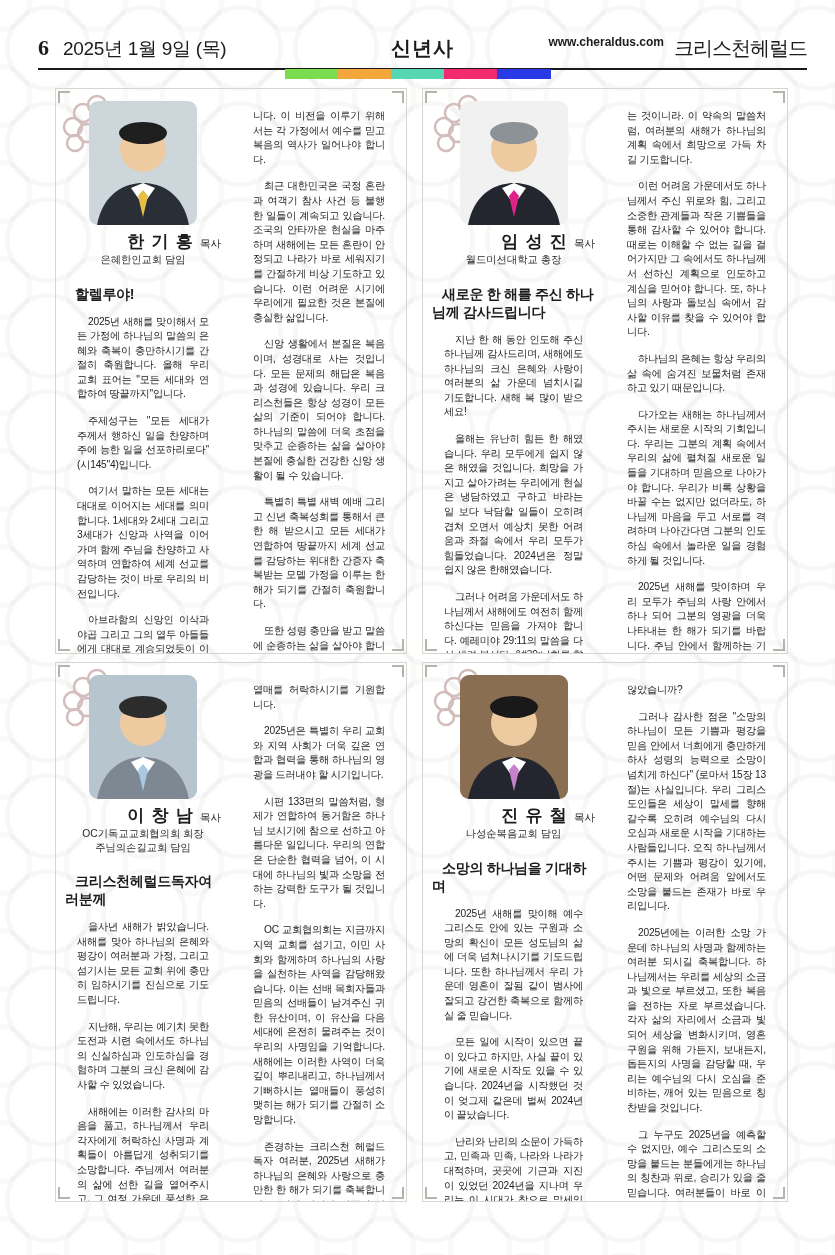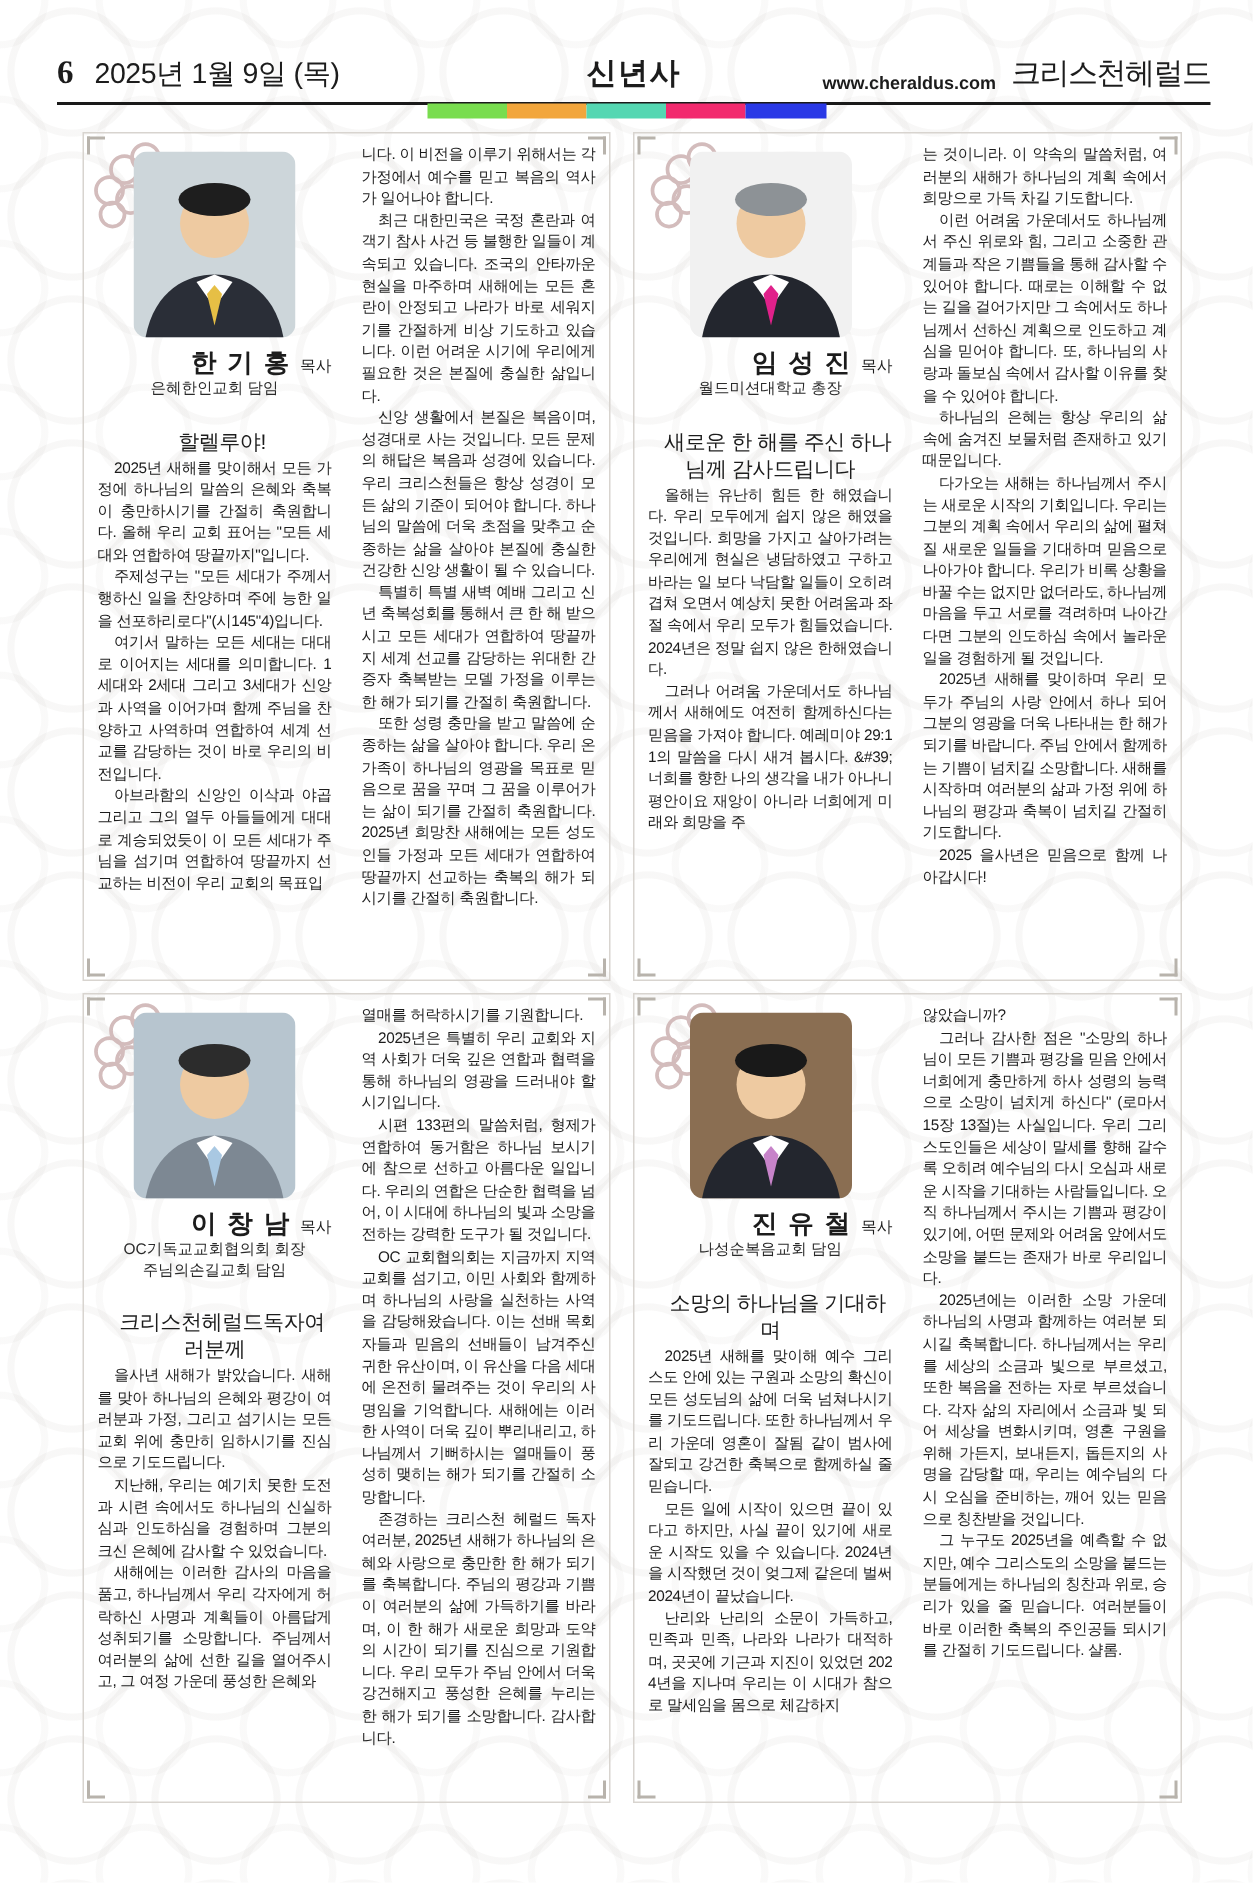--- a/index.html
+++ b/index.html
@@ -12,21 +12,21 @@
       radial-gradient(circle at 50% 50%, transparent 40%, rgba(120,110,100,0.04) 41%, rgba(120,110,100,0.04) 47%, transparent 48%);
     background-size:96px 96px,96px 96px;
     background-position:0 0,48px 48px;
   }
   
   .header{position:absolute;top:32px;left:38px;right:28px;height:32px;}
   .hdr-left{position:absolute;left:0;bottom:2px;display:flex;align-items:baseline;gap:14px;}
   .page-num{font-size:22px;font-weight:bold;font-family:"Liberation Serif","DejaVu Serif",serif;}
   .date{font-size:19px;font-weight:normal;letter-spacing:-0.3px;}
   .section-title{position:absolute;left:50%;transform:translateX(-50%);bottom:2px;font-size:20px;font-weight:900;letter-spacing:1px;}
-  .hdr-right{position:absolute;right:0;bottom:2px;display:flex;align-items:flex-end;gap:10px;}
+  .hdr-right{position:absolute;right:0;bottom:2px;display:flex;align-items:flex-start;gap:10px;}
   .website{font-size:12px;font-weight:bold;}
   .masthead{font-size:20px;font-weight:400;letter-spacing:-1px;}
   .rule{position:absolute;top:68px;left:38px;right:28px;border-top:2px solid #1a1a1a;}
   .colorbar{position:absolute;top:69px;left:50%;transform:translateX(-50%);width:266px;height:10px;display:flex;}
   .colorbar span{flex:1;}
   
   .grid{position:absolute;top:88px;left:55px;width:733px;height:1114px;
     display:grid;grid-template-columns:352px 366px;grid-template-rows:566px 540px;gap:8px 15px;}
   .block{position:relative;border:1px solid #d8d4cf;padding:4px 9px;overflow:hidden;background:transparent;}
   .corner{position:absolute;width:10px;height:10px;border:0 solid #b8b3ac;}
@@ -37,22 +37,22 @@
   .cols{display:grid;grid-template-columns:1fr 1fr;column-gap:20px;height:100%;}
   
   .photo-wrap{position:relative;width:108px;height:124px;margin:8px auto 5px;}
   .ornament{position:absolute;left:-30px;top:-10px;z-index:0;}
   .portrait{position:relative;z-index:1;width:108px;height:124px;border-radius:9px;overflow:hidden;display:block;}
   .name{text-align:right;font-size:17px;font-weight:bold;letter-spacing:1.5px;
         font-family:"Liberation Serif","DejaVu Serif",serif;margin-top:2px;}
   .name .suffix{font-size:10.5px;font-weight:normal;letter-spacing:0;font-family:"Liberation Sans",sans-serif;}
   .affil{text-align:center;font-size:10.3px;line-height:13.5px;color:#2a2a2a;}
   
-  .heading{font-size:14px;font-weight:normal;margin:18px 0 3px;text-indent:10px;line-height:18px;letter-spacing:-0.3px;text-align:center;}
-  .copy p{margin:0;font-size:10.2px;line-height:14.6px;text-align:justify;text-indent:11px;
+  .heading{font-size:14px;font-weight:bold;margin:18px 0 3px;text-indent:10px;line-height:18px;letter-spacing:-0.3px;}
+  .copy p{margin:12px;font-size:10.2px;line-height:14.6px;text-align:justify;text-indent:11px;
           letter-spacing:-0.2px;word-break:break-all;}
   .copy.cont p:first-child{text-indent:0;}
   .col2 .copy{padding-top:4px;}
 </style>
 </head>
 <body>
 
 <div class="header">
   <div class="hdr-left">
     <span class="page-num">6</span>
@@ -155,20 +155,21 @@
           </svg>
         </div>
         <div class="name">
           <span>임 성 진</span>
           <span class="suffix">목사</span>
         </div>
         <div class="affil">월드미션대학교 총장</div>
         <div class="affil"></div>
         <div class="heading">새로운 한 해를 주신 하나님께 감사드립니다</div>
         <div class="copy">
+            <p>지난 한 해 동안 인도해 주신 하나님께 감사드리며, 새해에도 하나님의 크신 은혜와 사랑이 여러분의 삶 가운데 넘치시길 기도합니다. 새해 복 많이 받으세요!</p>
             <p>올해는 유난히 힘든 한 해였습니다. 우리 모두에게 쉽지 않은 해였을 것입니다. 희망을 가지고 살아가려는 우리에게 현실은 냉담하였고 구하고 바라는 일 보다 낙담할 일들이 오히려 겹쳐 오면서 예상치 못한 어려움과 좌절 속에서 우리 모두가 힘들었습니다. 2024년은 정말 쉽지 않은 한해였습니다.</p>
             <p>그러나 어려움 가운데서도 하나님께서 새해에도 여전히 함께하신다는 믿음을 가져야 합니다. 예레미야 29:11의 말씀을 다시 새겨 봅시다. &amp;#39;너희를 향한 나의 생각을 내가 아나니 평안이요 재앙이 아니라 너희에게 미래와 희망을 주</p>
           </div>
       </div>
       <div class="col2">
         <div class="copy cont">
             <p>는 것이니라.  이 약속의 말씀처럼, 여러분의 새해가 하나님의 계획 속에서 희망으로 가득 차길 기도합니다.</p>
             <p>이런 어려움 가운데서도 하나님께서 주신 위로와 힘, 그리고 소중한 관계들과 작은 기쁨들을 통해 감사할 수 있어야 합니다. 때로는 이해할 수 없는 길을 걸어가지만 그 속에서도 하나님께서 선하신 계획으로 인도하고 계심을 믿어야 합니다. 또, 하나님의 사랑과 돌보심 속에서 감사할 이유를 찾을 수 있어야 합니다.</p>
             <p>하나님의 은혜는 항상 우리의 삶 속에 숨겨진 보물처럼 존재하고 있기 때문입니다.</p>
             <p>다가오는 새해는 하나님께서 주시는 새로운 시작의 기회입니다. 우리는 그분의 계획 속에서 우리의 삶에 펼쳐질 새로운 일들을 기대하며 믿음으로 나아가야 합니다. 우리가 비록 상황을 바꿀 수는 없지만 없더라도, 하나님께 마음을 두고 서로를 격려하며 나아간다면 그분의 인도하심 속에서 놀라운 일을 경험하게 될 것입니다.</p>

